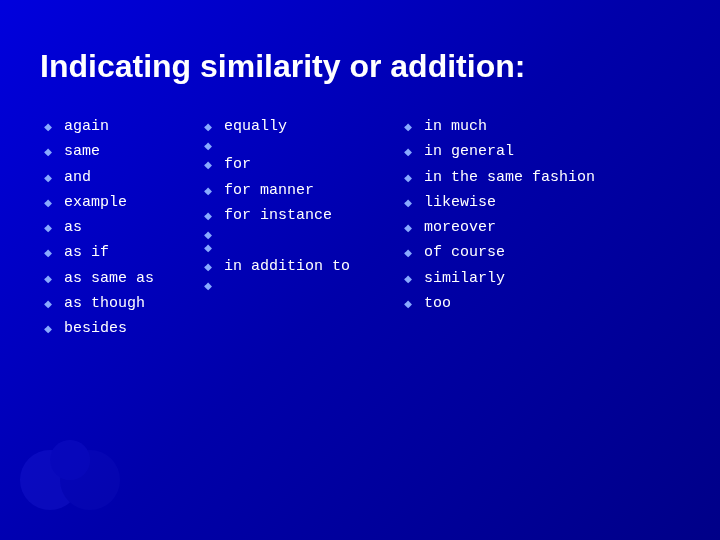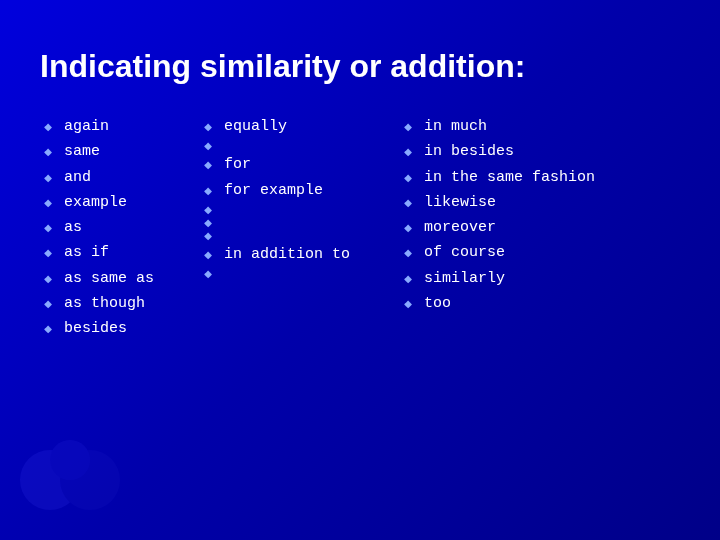--- a/index.html
+++ b/index.html
@@ -141,24 +141,25 @@
         </div>
         <div class="column-item">
           <span class="bullet" style="color: rgb(136, 170, 255); font-size: 10px;">◆</span>
         </div>
         <div class="column-item">
           <span class="bullet" style="color: rgb(136, 170, 255); font-size: 10px;">◆</span>
           <span class="item-text">for</span>
         </div>
         <div class="column-item">
           <span class="bullet" style="color: rgb(136, 170, 255); font-size: 10px;">◆</span>
-          <span class="item-text">for example</span>
-        </div>
-        <div class="column-item">
-          <span class="bullet" style="color: rgb(136, 170, 255); font-size: 10px;">◆</span>
+          <span class="item-text">for manner</span>
+        </div>
+        <div class="column-item">
+          <span class="bullet" style="color: rgb(136, 170, 255); font-size: 10px;">◆</span>
+          <span class="item-text">for instance</span>
         </div>
         <div class="column-item">
           <span class="bullet" style="color: rgb(136, 170, 255); font-size: 10px;">◆</span>
         </div>
         <div class="column-item">
           <span class="bullet" style="color: rgb(136, 170, 255); font-size: 10px;">◆</span>
         </div>
         <div class="column-item">
           <span class="bullet" style="color: rgb(136, 170, 255); font-size: 10px;">◆</span>
           <span class="item-text">in addition to</span>
@@ -167,21 +168,21 @@
           <span class="bullet" style="color: rgb(136, 170, 255); font-size: 10px;">◆</span>
         </div>
       </div>
     <div class="column column-3" id="col3">
         <div class="column-item">
           <span class="bullet" style="color: rgb(136, 170, 255); font-size: 10px;">◆</span>
           <span class="item-text">in much</span>
         </div>
         <div class="column-item">
           <span class="bullet" style="color: rgb(136, 170, 255); font-size: 10px;">◆</span>
-          <span class="item-text">in besides</span>
+          <span class="item-text">in general</span>
         </div>
         <div class="column-item">
           <span class="bullet" style="color: rgb(136, 170, 255); font-size: 10px;">◆</span>
           <span class="item-text">in the same fashion</span>
         </div>
         <div class="column-item">
           <span class="bullet" style="color: rgb(136, 170, 255); font-size: 10px;">◆</span>
           <span class="item-text">likewise</span>
         </div>
         <div class="column-item">

